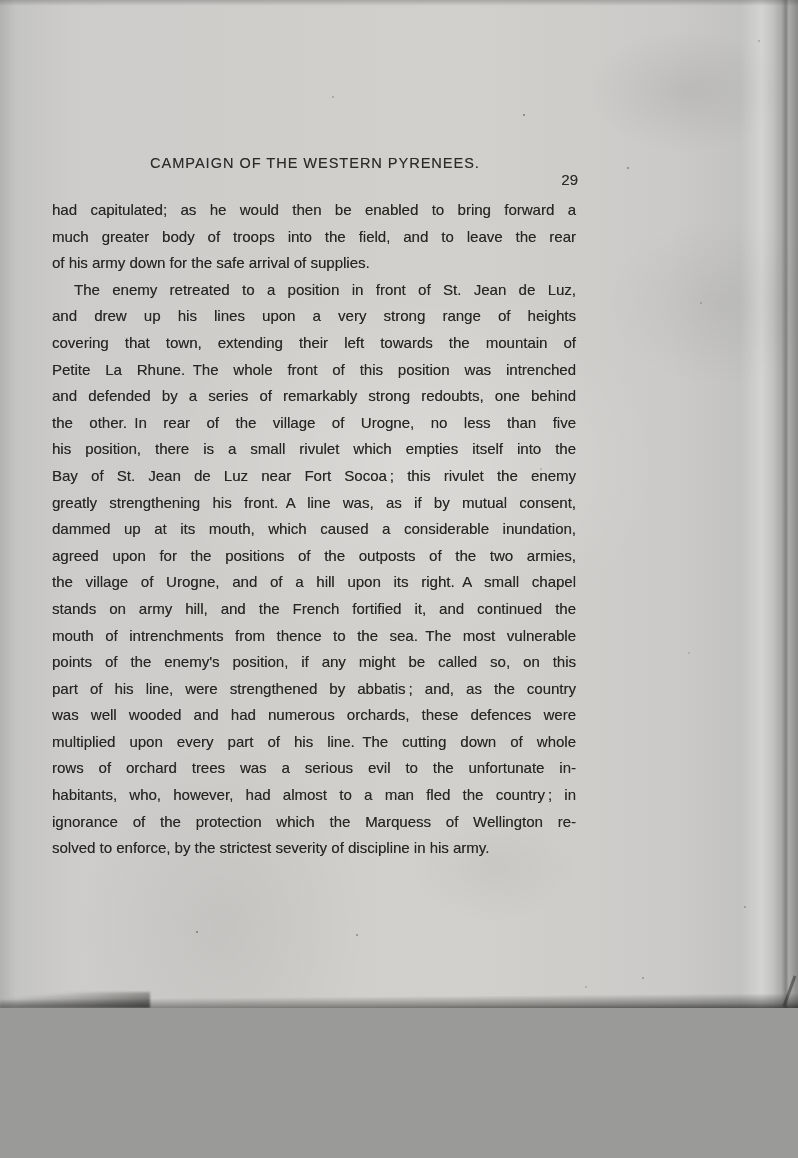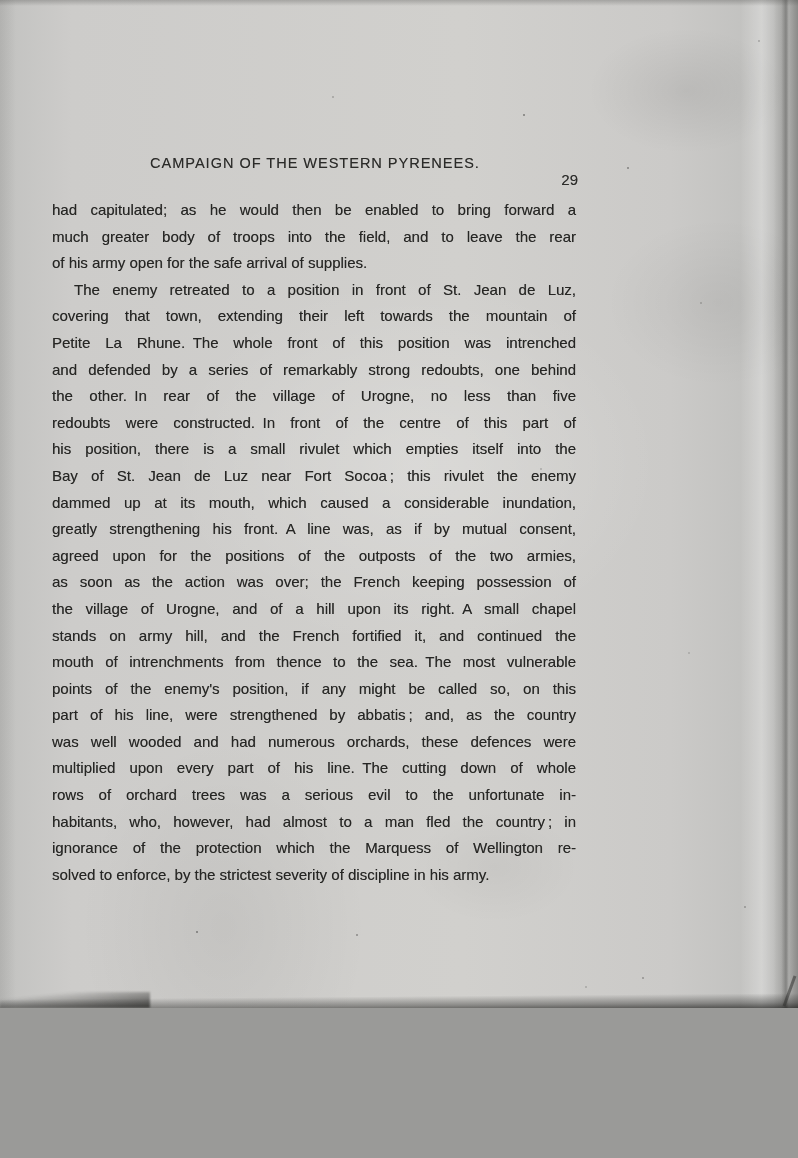--- a/index.html
+++ b/index.html
@@ -73,35 +73,34 @@
 
   <div class="running-header">
     <div class="header-title">CAMPAIGN OF THE WESTERN PYRENEES.</div>
     <div class="page-number">29</div>
   </div>
 
   <div class="body-text">
       <div class="para">
         <div class="line">had capitulated; as he would then be enabled to bring forward a</div>
         <div class="line">much greater body of troops into the field, and to leave the rear</div>
-        <div class="line last">of his army open for the safe arrival of supplies.</div>
+        <div class="line last">of his army down for the safe arrival of supplies.</div>
       </div>
       <div class="para indent">
         <div class="line">The enemy retreated to a position in front of St. Jean de Luz,</div>
+        <div class="line">and drew up his lines upon a very strong range of heights</div>
         <div class="line">covering that town, extending their left towards the mountain of</div>
         <div class="line">Petite La Rhune. The whole front of this position was intrenched</div>
         <div class="line">and defended by a series of remarkably strong redoubts, one behind</div>
         <div class="line">the other. In rear of the village of Urogne, no less than five</div>
-        <div class="line">redoubts were constructed. In front of the centre of this part of</div>
         <div class="line">his position, there is a small rivulet which empties itself into the</div>
         <div class="line">Bay of St. Jean de Luz near Fort Socoa ; this rivulet the enemy</div>
+        <div class="line">greatly strengthening his front. A line was, as if by mutual consent,</div>
         <div class="line">dammed up at its mouth, which caused a considerable inundation,</div>
-        <div class="line">greatly strengthening his front. A line was, as if by mutual consent,</div>
         <div class="line">agreed upon for the positions of the outposts of the two armies,</div>
-        <div class="line">as soon as the action was over; the French keeping possession of</div>
         <div class="line">the village of Urogne, and of a hill upon its right. A small chapel</div>
         <div class="line">stands on army hill, and the French fortified it, and continued the</div>
         <div class="line">mouth of intrenchments from thence to the sea. The most vulnerable</div>
         <div class="line">points of the enemy's position, if any might be called so, on this</div>
         <div class="line">part of his line, were strengthened by abbatis ; and, as the country</div>
         <div class="line">was well wooded and had numerous orchards, these defences were</div>
         <div class="line">multiplied upon every part of his line. The cutting down of whole</div>
         <div class="line">rows of orchard trees was a serious evil to the unfortunate in-</div>
         <div class="line">habitants, who, however, had almost to a man fled the country ; in</div>
         <div class="line">ignorance of the protection which the Marquess of Wellington re-</div>

